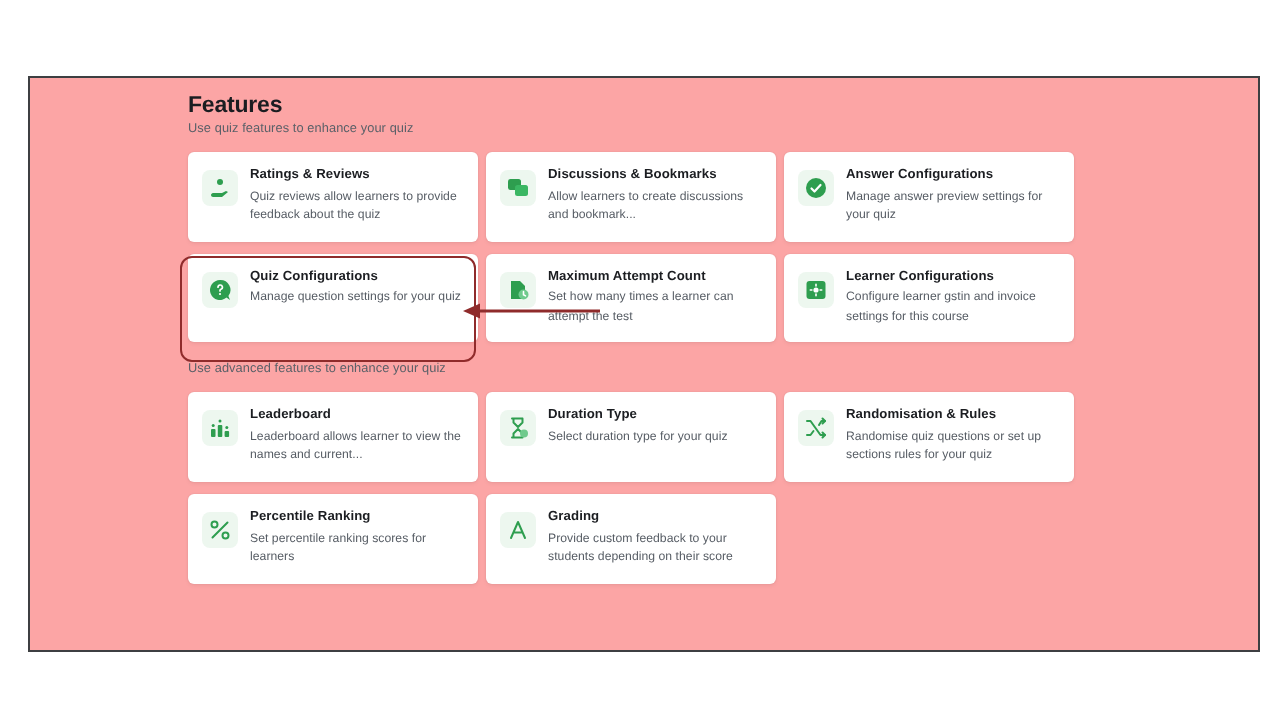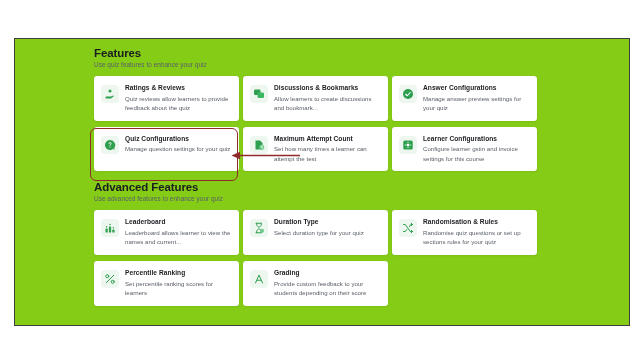--- a/index.html
+++ b/index.html
@@ -11,21 +11,21 @@
   }
   .page {
     position: relative;
     width: 644px; height: 362px;
     background: #ffffff;
   }
   .content-frame {
     position: absolute;
     left: 14px; top: 38px;
     width: 616px; height: 288px;
-    background: #84cc16;
+    background: #fca5a5;
     border: 1.5px solid #3d3f42;
   }
   .inner {
     position: absolute;
     left: 79px; top: 8px;
     width: 470px;
   }
   .section-title {
     font-size: 11.5px;
     font-weight: bold;
@@ -188,21 +188,20 @@
             <span class="card-text">
               <span class="card-title" style="display: block;">Learner Configurations</span>
               <span class="card-desc" style="display: block;">Configure learner gstin and invoice settings for this course</span>
             </span>
           </div>
 
         </div>
       </div>
 
       <div class="advanced-block">
-        <div class="section-title">Advanced Features</div>
         <div class="section-sub">Use advanced features to enhance your quiz</div>
         <div class="grid">
 
           <div class="card">
             <span class="card-icon">
               <svg width="12" height="12" viewBox="0 0 24 24">
                 <rect x="3" y="13" width="4.5" height="8" rx="1" fill="#2e9e4f"></rect>
                 <rect x="9.8" y="9" width="4.5" height="12" rx="1" fill="#2e9e4f"></rect>
                 <rect x="16.6" y="15" width="4.5" height="6" rx="1" fill="#2e9e4f"></rect>
                 <circle cx="5.2" cy="9.5" r="1.5" fill="#2e9e4f"></circle>

